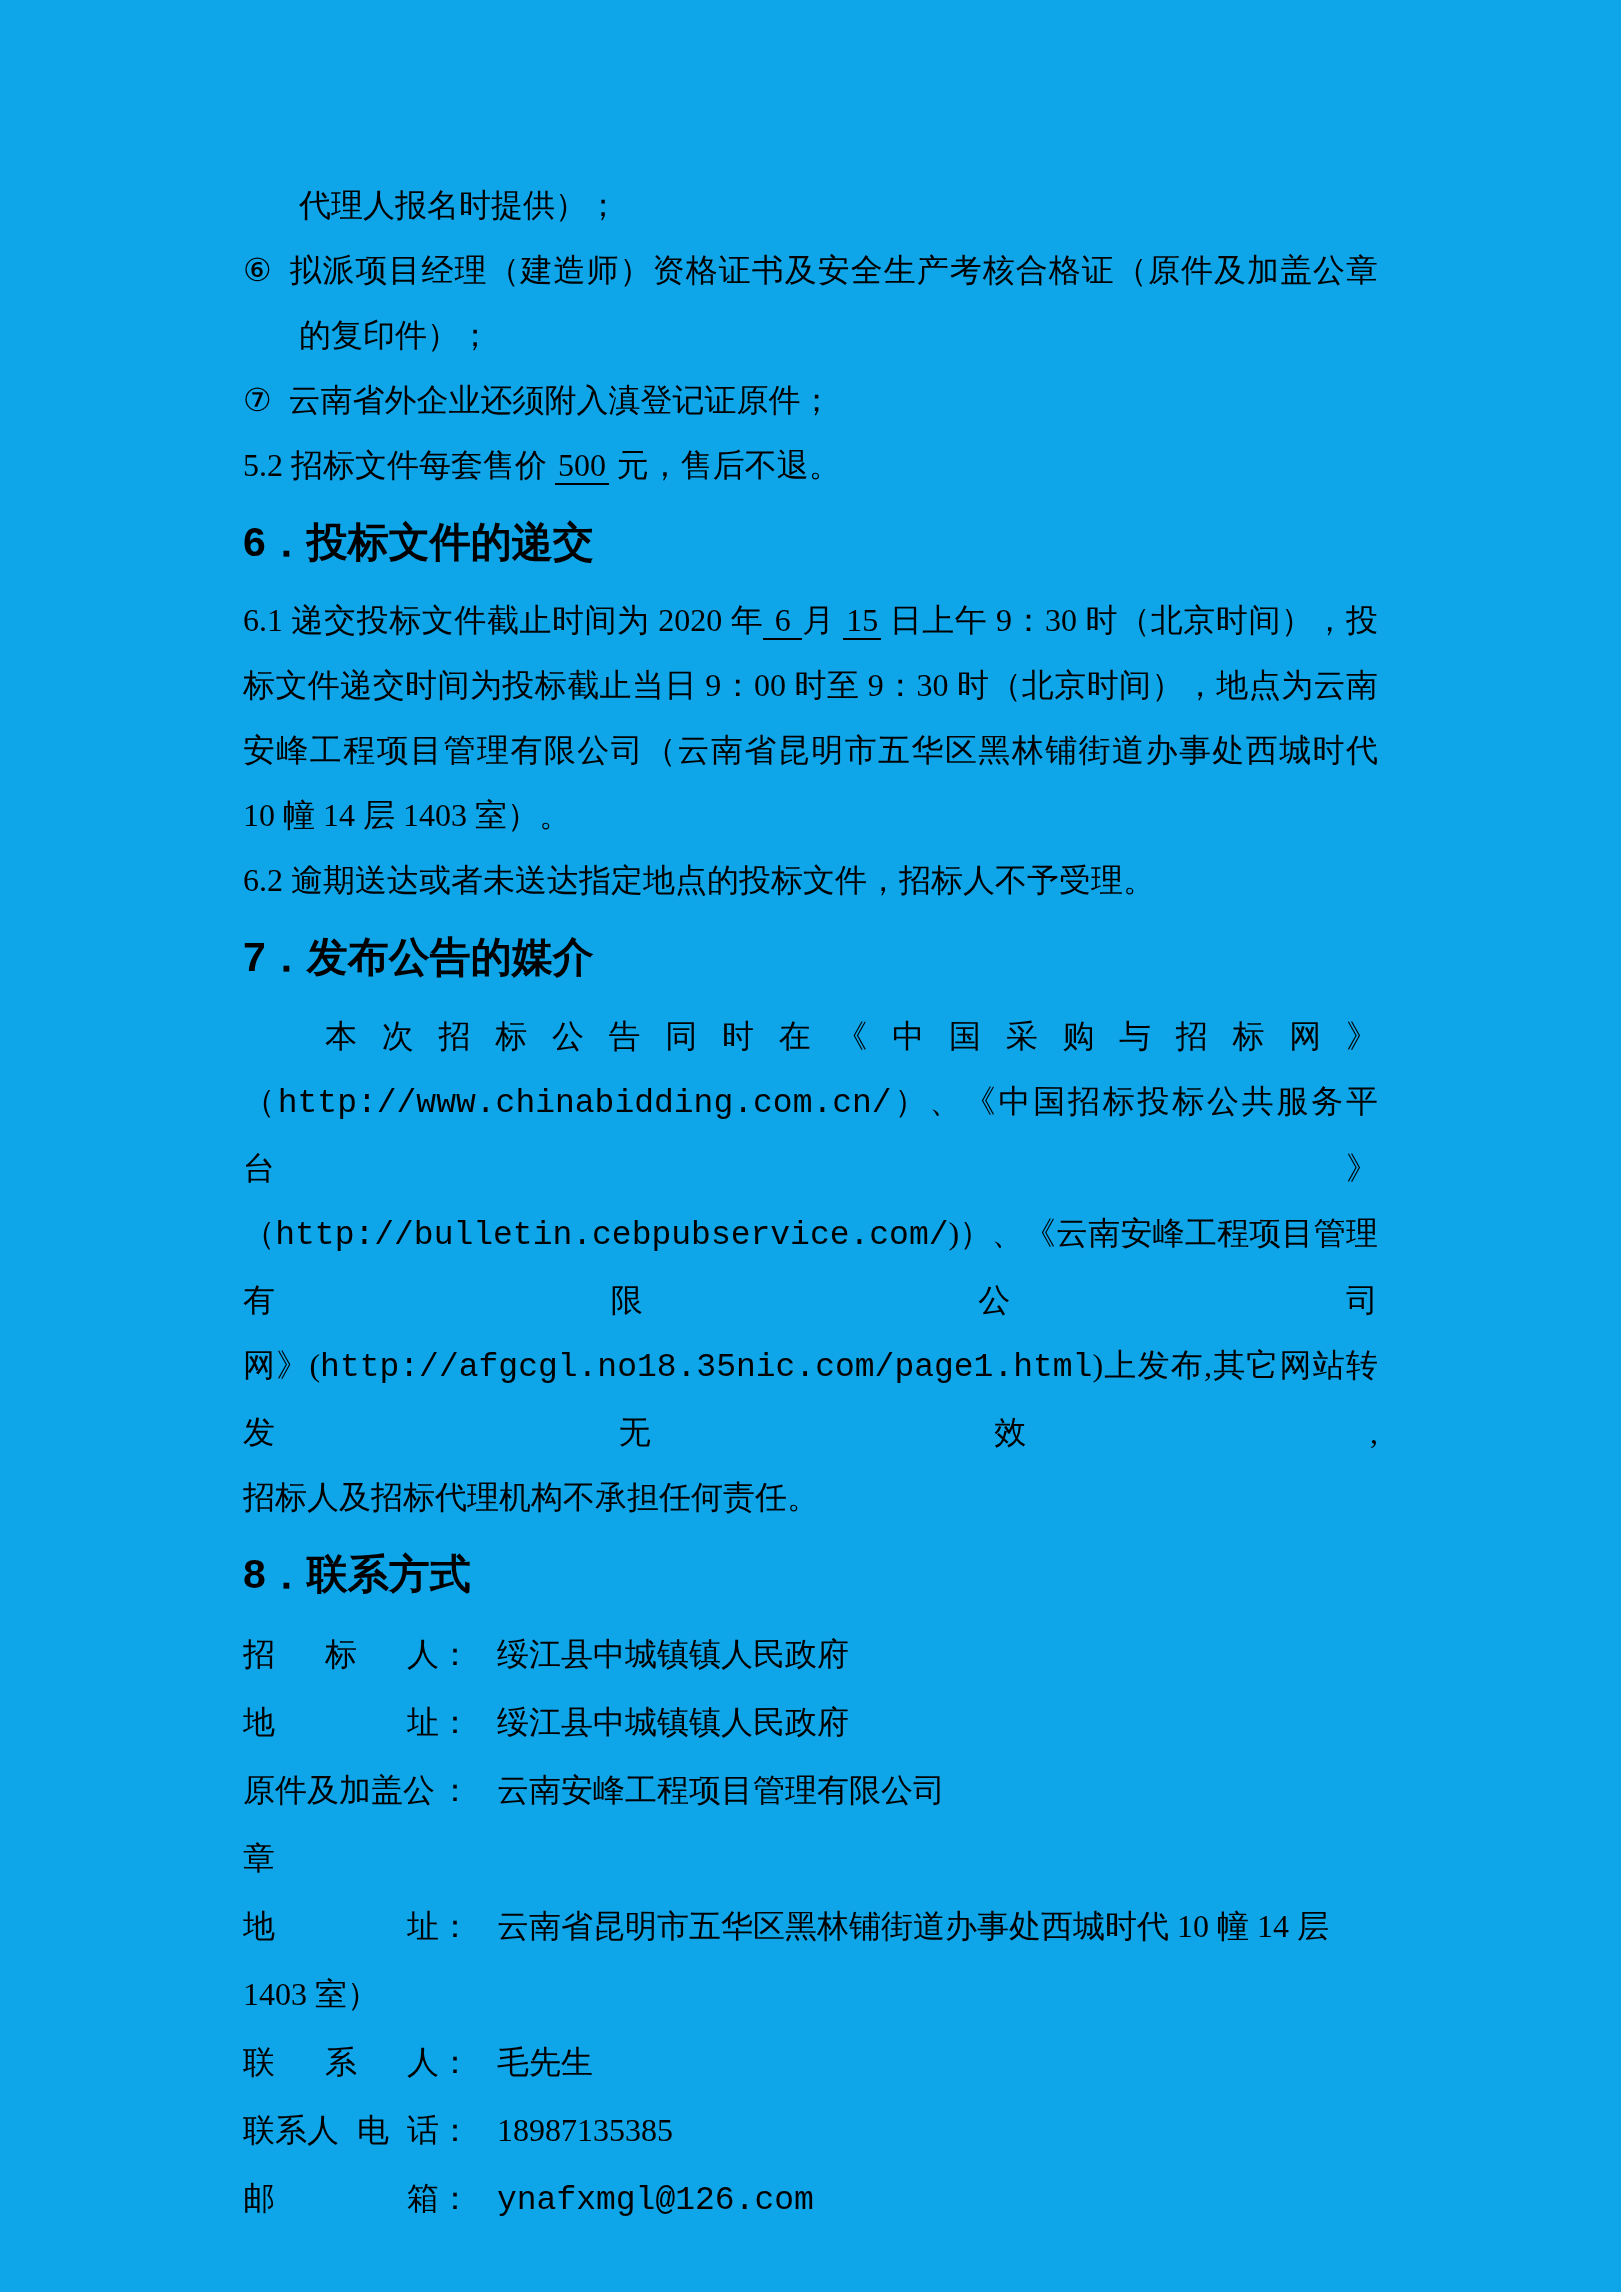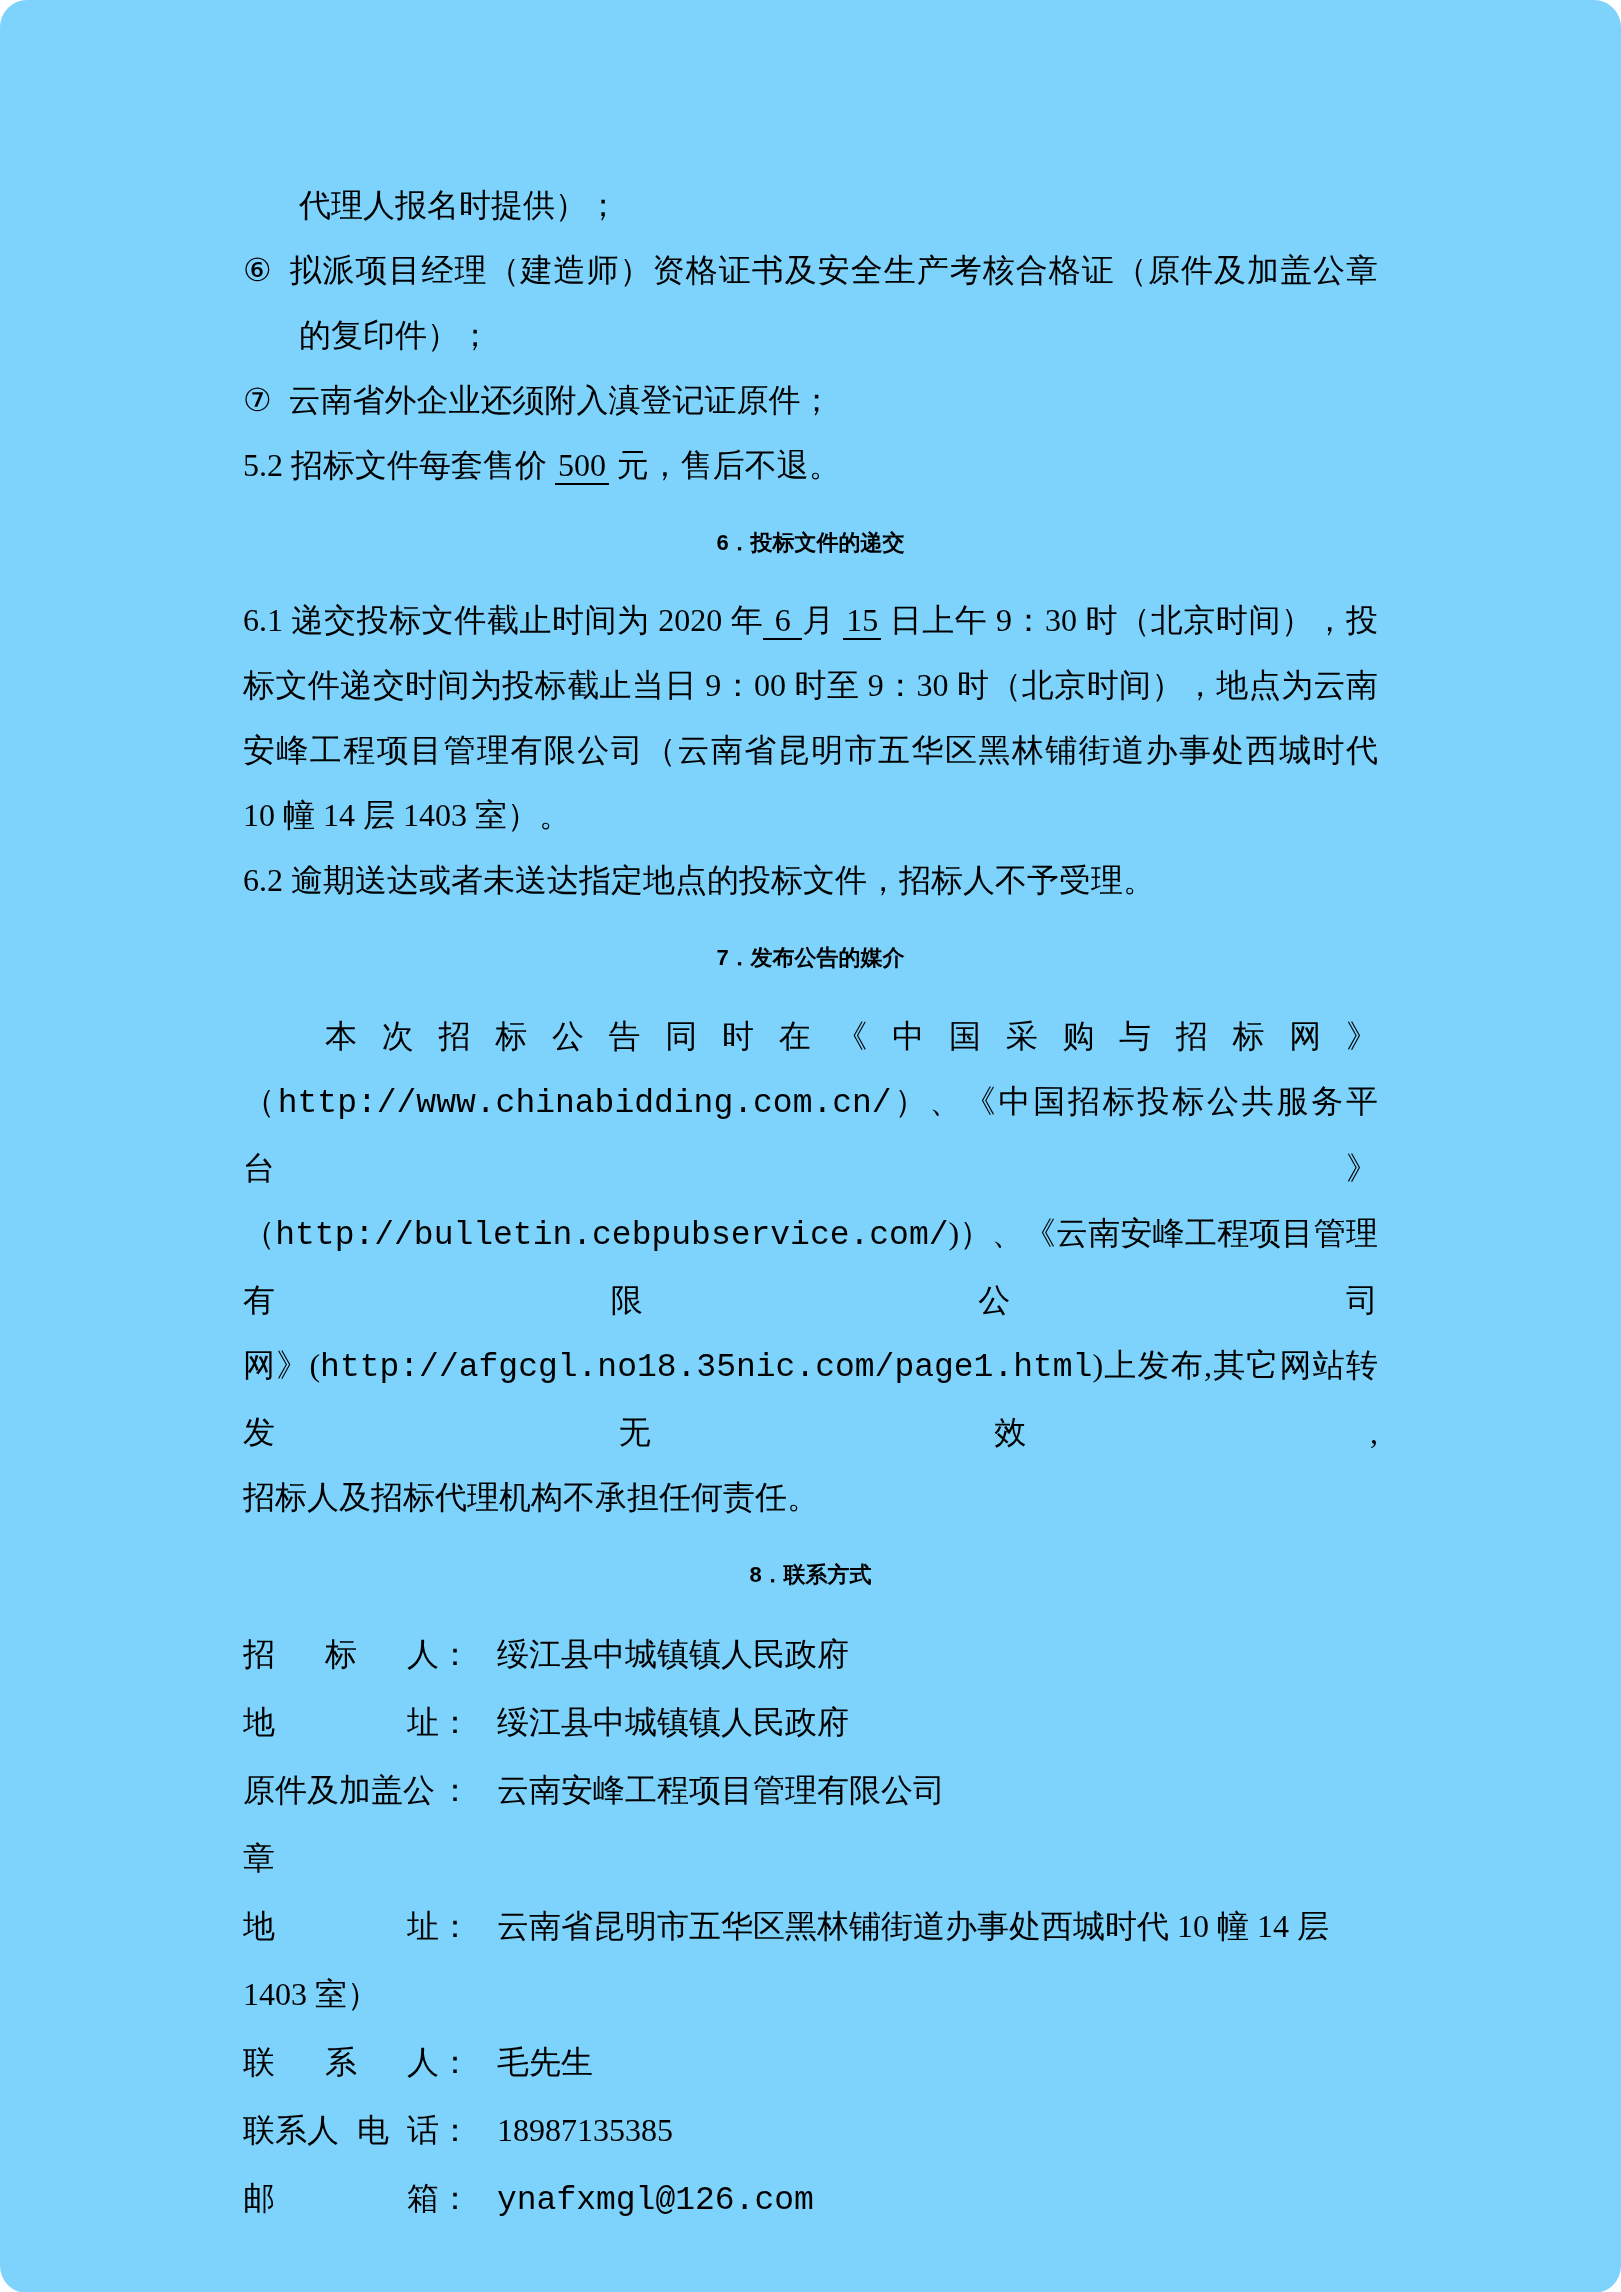--- a/index.html
+++ b/index.html
@@ -1,43 +1,41 @@
 <!DOCTYPE html>
 <html><head>
 <meta charset="utf-8">
 <style>
   html, body { margin: 0; padding: 0; background: #ffffff; }
   .page {
     position: relative;
     width: 1621px;
     height: 2293px;
-    background: #7dd3fc;
+    background: #0ea5e9;
     color: #000000;
     font-family: "Liberation Serif", "DejaVu Serif", serif;
     font-size: 32px;
     overflow: hidden;
-    border-radius: 27px;
   }
   .content {
     position: absolute;
     left: 243px;
     top: 173px;
     width: 1135px;
   }
   .line { line-height: 65px; text-align: left; }
   .j { text-align: justify; text-align-last: justify; }
   .ind { padding-left: 56px; }
   .num { margin-right: 16.7px; }
   .heading {
     font-family: "Liberation Sans", "DejaVu Sans", sans-serif;
     font-weight: 700;
-    font-size: 22px;
+    font-size: 41px;
     line-height: 65px;
     margin: 11.8px 0 13.7px 0;
-    text-align: center;
   }
   .u { border-bottom: 2px solid #000000; padding: 0 2.9px; }
   .url { font-family: "Liberation Mono", "DejaVu Sans Mono", monospace; font-size: 33px; }
   .s7first { padding-left: 82px; }
   .crow { line-height: 68px; display: flex; align-items: baseline; }
   .clabel {
     display: inline-flex;
     width: 196px;
     justify-content: space-between;
     flex-shrink: 0;

